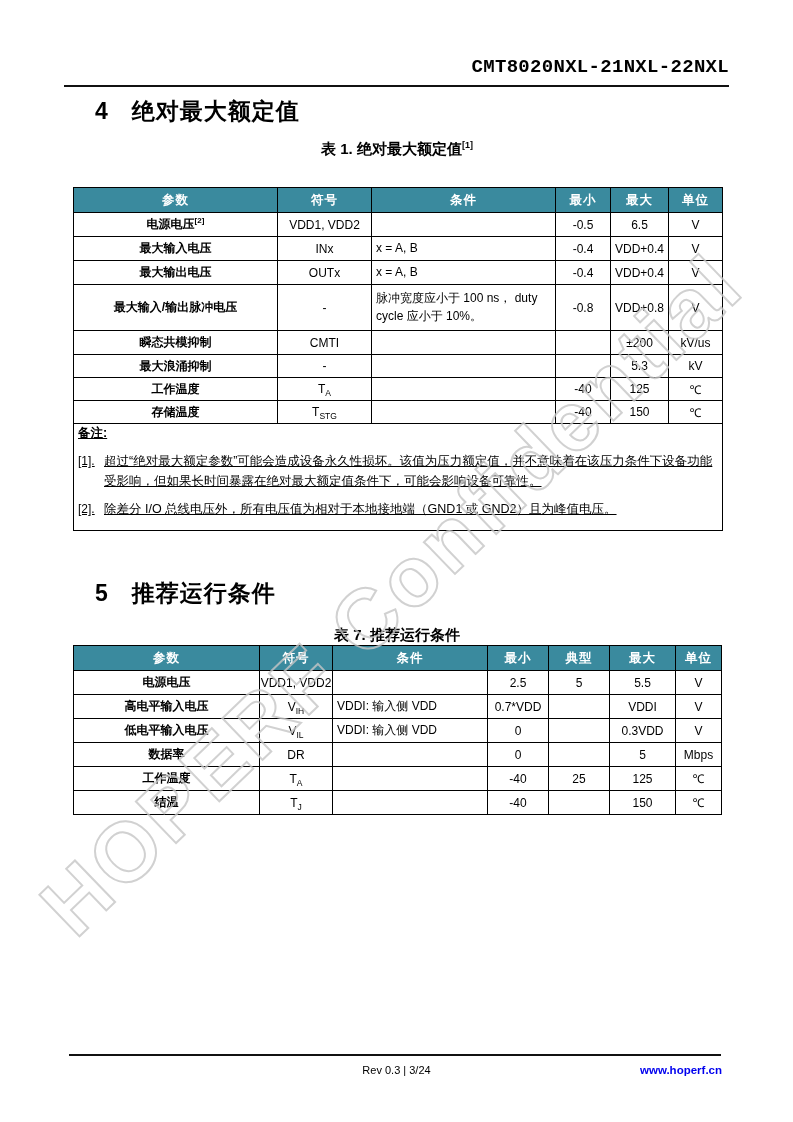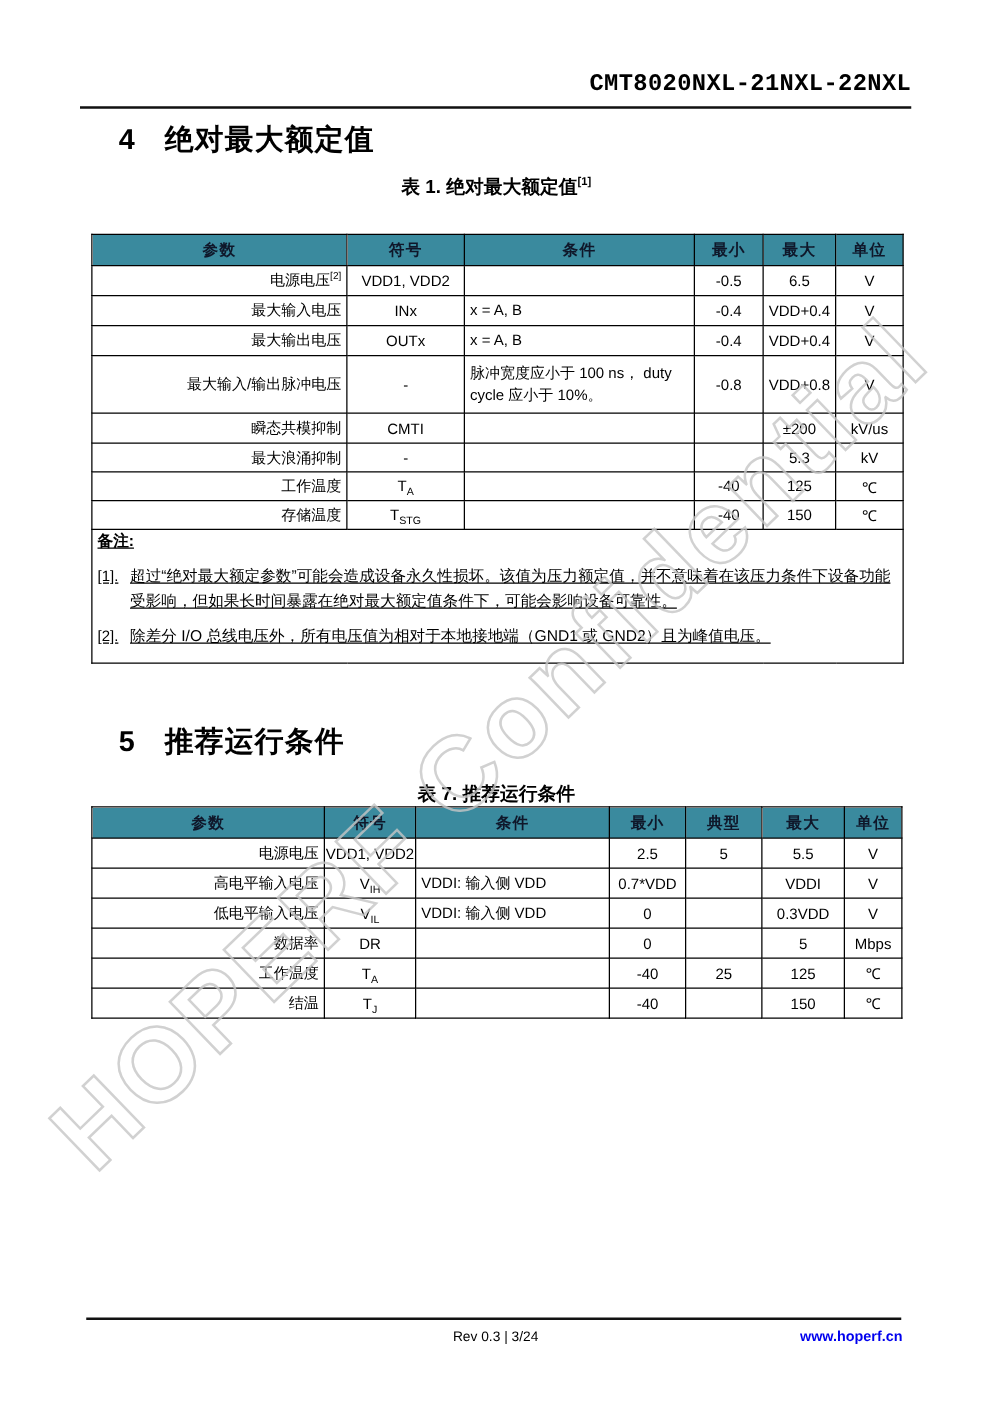--- a/index.html
+++ b/index.html
@@ -64,31 +64,31 @@
   #table2{top:645px;}
   table.data td,table.data th{
     border:1px solid #000;
     font-size:12px;
     padding:1px 4px;
     vertical-align:middle;
     overflow:hidden;
   }
   table.data th{
     background:#3a8a9e;
-    color:#0f172a;
+    color:#ffffff;
     font-size:12.5px;
     font-weight:bold;
     text-align:center;
     letter-spacing:1px;
   }
   tr.h25{height:25px;}
   tr.h24{height:24px;}
   tr.h23{height:23px;}
   tr.h46{height:46px;}
-  td.c-param{text-align:right;font-size:12.5px;padding-left:6px;}
+  td.c-param{text-align:center;font-size:12.5px;padding-left:6px;font-weight:bold;}
   td.c-sym{text-align:center;}
   td.c-cond{text-align:left;padding-left:8px;line-height:1.45;}
   td.c-num{text-align:center;}
   td sup{font-size:8px;}
   td sub{font-size:8.5px;line-height:0;}
   
   td.notes-cell{
     height:104px;
     vertical-align:top;
     padding:6px 8px 6px 6px;

